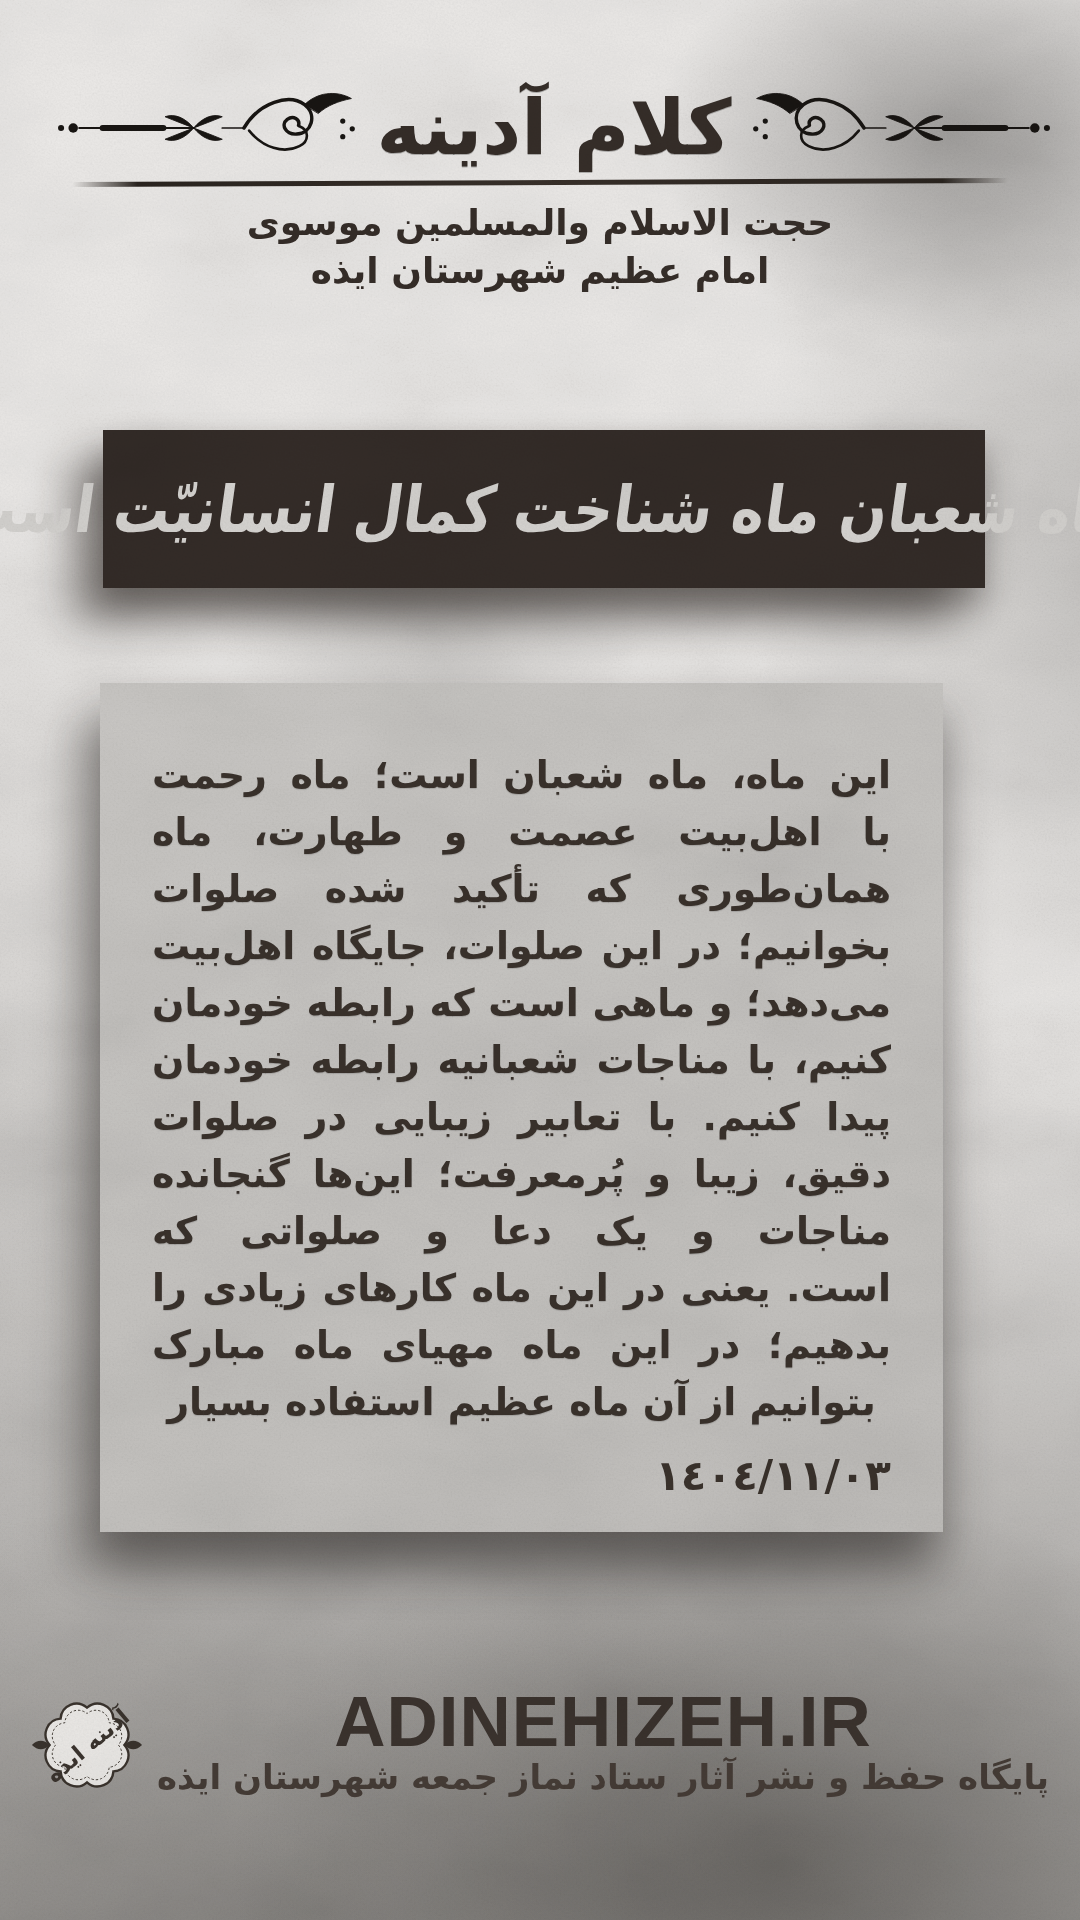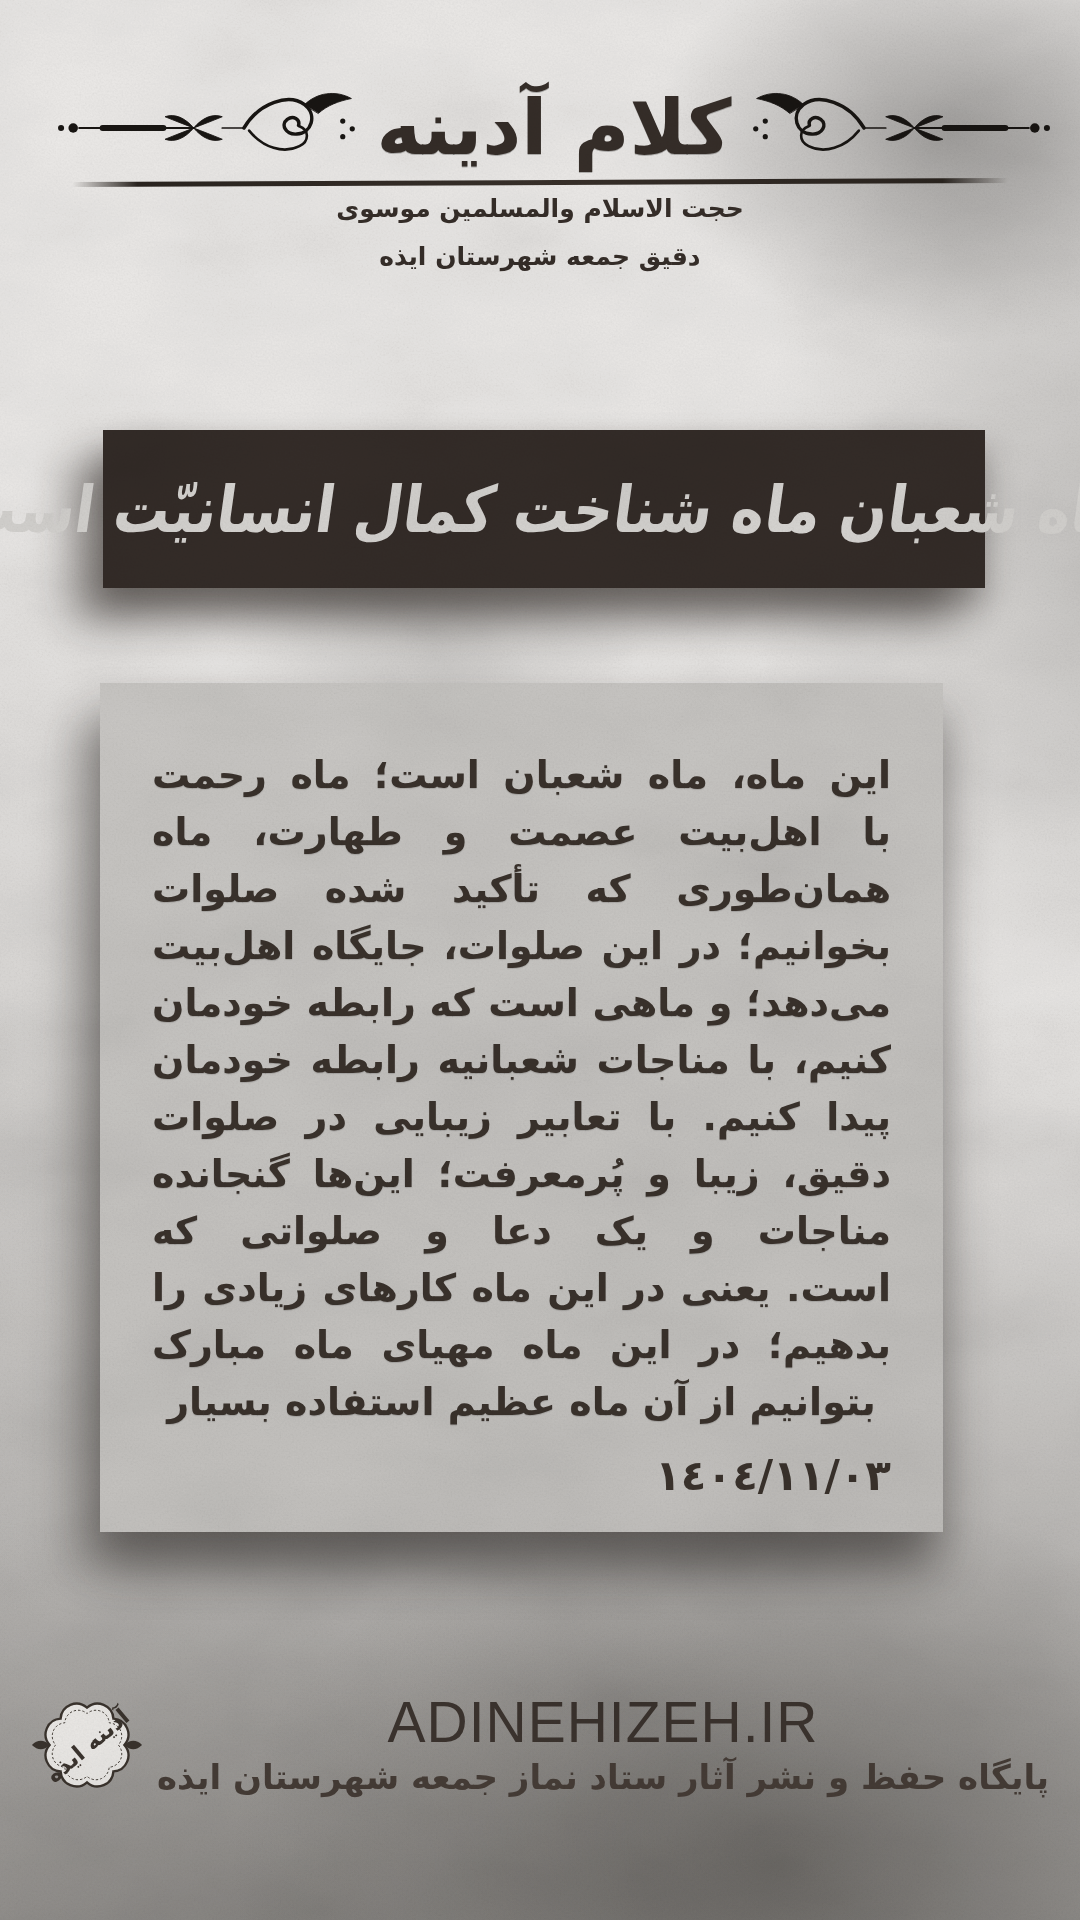--- a/index.html
+++ b/index.html
@@ -30,22 +30,22 @@
   .page-title{
     font-size:76px;font-weight:bold;color:#362e29;line-height:104px;
     white-space:nowrap;direction:rtl;margin:0 4px;
     text-shadow:0 1px 0 rgba(0,0,0,.25);
   }
   .brush-line{
     width:936px;height:5px;margin:0 auto;
     background:linear-gradient(90deg, transparent 0%, #2a241f 7%, #38302a 50%, #2a241f 93%, transparent 100%);
     border-radius:3px;transform:rotate(-.25deg);
   }
-  .subtitle{direction:rtl;color:#362e29;font-weight:bold;
-    font-size:25px;line-height:48px;}
+  .subtitle{margin-top:14px;direction:rtl;color:#362e29;font-weight:bold;
+    font-size:36px;line-height:48px;}
 
   
   .banner{
     position:absolute;left:103px;top:430px;width:882px;height:158px;
     background:#342c28;
     box-shadow:-30px 32px 40px rgba(35,30,26,.48), 0 18px 30px rgba(35,30,26,.35);
     display:flex;align-items:center;justify-content:center;
   }
   .banner-text{
     direction:rtl;white-space:nowrap;
@@ -76,21 +76,21 @@
   }
 
   
   .footer{
     position:absolute;top:1692px;left:0;right:0;
     display:flex;justify-content:center;align-items:center;gap:14px;
   }
   .brand-block{display:flex;flex-direction:column;align-items:center;}
   .site-name{
     font-family:"Liberation Sans",sans-serif;
-    font-size:57px;font-weight:normal;color:#3b332e;
+    font-size:71px;font-weight:bold;color:#3b332e;
     letter-spacing:1px;line-height:60px;white-space:nowrap;
   }
   .tagline{
     direction:rtl;margin-top:5px;
     font-size:34px;font-weight:bold;color:#453c36;white-space:nowrap;
   }
 </style>
 </head>
 <body>
 
@@ -135,21 +135,21 @@
           <circle cx="343" cy="51" r="3" fill="#181512" stroke="none"></circle>
           <circle cx="332" cy="42" r="3" fill="#181512" stroke="none"></circle>
         </g>
       </svg>
     </div>
 
     <div class="brush-line"></div>
 
     <div class="subtitle">
       <div>حجت الاسلام والمسلمین موسوی</div>
-      <div>دقیق جمعه شهرستان ایذه</div>
+      <div>امام عظیم شهرستان ایذه</div>
     </div>
   </div>
 
   <div class="banner layer">
     <div class="banner-text">ماه شعبان ماه شناخت کمال انسانیّت است</div>
   </div>
 
   <div class="card layer">
     <div class="body-line">این ماه، ماه شعبان است؛ ماه رحمت الهی، ماه ارتباط</div>
     <div class="body-line">با اهل‌بیت عصمت و طهارت، ماه مناجات با خدا.</div>

